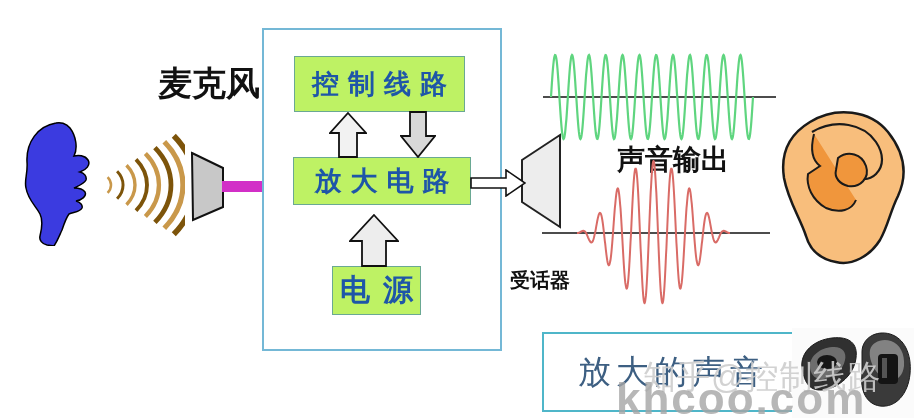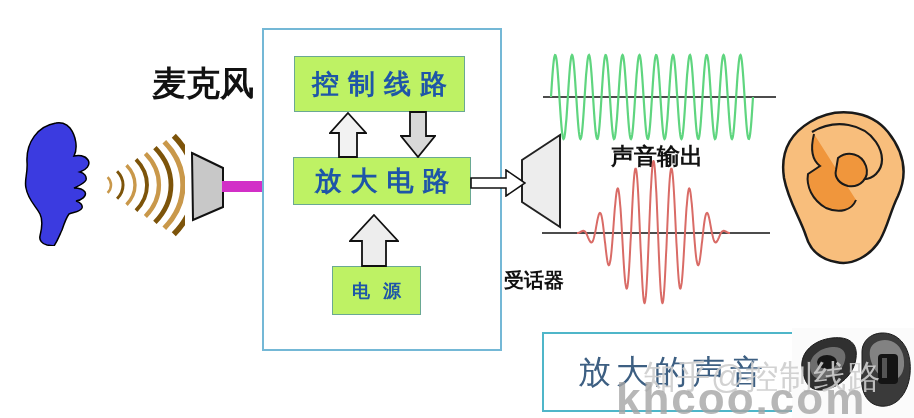--- a/index.html
+++ b/index.html
@@ -1,21 +1,21 @@
 <!DOCTYPE html>
 <html><head>
 <meta charset="utf-8">
 <style>
   html,body{margin:0;padding:0;background:#fff;}
   .stage{
     position:relative;width:914px;height:418px;background:#ffffff;overflow:hidden;
     font-family:"Liberation Sans","DejaVu Sans",sans-serif;
   }
   .abs{position:absolute;}
-  .black-label{color:#111;font-weight:bold;white-space:nowrap;}
+  .black-label{color:#111;font-weight:bold;white-space:nowrap;margin-left:6px;}
   .box{
     position:absolute;background:#bef264;border:1.5px solid #6aa893;
     display:flex;align-items:center;justify-content:center;
     color:#1e56a8;font-weight:bold;white-space:nowrap;
   }
   .outer-box{
     position:absolute;border:2px solid #74b8d6;background:transparent;
   }
   .amplified-box{
     position:absolute;border:2px solid #4fb6c9;background:#fff;
@@ -63,21 +63,21 @@
   </svg>
 
   <div class="connector" style="left:222px;top:181px;width:42px;height:11px;"></div>
 
   <div class="outer-box" style="left:262px;top:28px;width:236px;height:319px;"></div>
 
   <div class="box" style="left:294px;top:56px;width:169px;height:54px;font-size:27px;letter-spacing:9px;text-indent:9px;">控制线路</div>
 
   <div class="box" style="left:293px;top:157px;width:176px;height:46px;font-size:27px;letter-spacing:9px;text-indent:9px;">放大电路</div>
 
-  <div class="box" style="left:332px;top:266px;width:87px;height:47px;font-size:18px;letter-spacing:13px;text-indent:13px;">电源</div>
+  <div class="box" style="left:332px;top:266px;width:87px;height:47px;font-size:30px;letter-spacing:13px;text-indent:13px;">电源</div>
 
   <svg class="abs" style="left:329px;top:112px;" width="38" height="46" viewBox="0 0 38 46">
     <polygon points="19,1 37,21 28,21 28,45 10,45 10,21 1,21" fill="#f2f2f2" stroke="#111" stroke-width="1.8"></polygon>
   </svg>
 
   <svg class="abs" style="left:400px;top:111px;" width="36" height="47" viewBox="0 0 36 47">
     <polygon points="18,46 1,25 10,25 10,1 26,1 26,25 35,25" fill="#d8d8d8" stroke="#111" stroke-width="1.8"></polygon>
   </svg>
 
   <svg class="abs" style="left:349px;top:214px;" width="50" height="53" viewBox="0 0 50 53">
@@ -90,21 +90,21 @@
 
   <svg class="abs" style="left:519px;top:131px;z-index:4;" width="44" height="99" viewBox="0 0 44 99">
     <polygon points="3,29 41,4 41,96 3,71" fill="#ededed" stroke="#222" stroke-width="2"></polygon>
   </svg>
 
   <svg class="abs" style="left:543px;top:50px;" width="233" height="96" viewBox="0 0 233 96">
     <line x1="0" y1="47" x2="233" y2="47" stroke="#111" stroke-width="1.6"></line>
     <path id="wave-green" fill="none" stroke-width="2.2" d="M8.0,47.0L8.4,40.7L8.8,34.5L9.2,28.6L9.6,23.2L10.0,18.2L10.4,14.0L10.8,10.5L11.2,7.8L11.6,6.0L12.0,5.1L12.4,5.2L12.8,6.2L13.3,8.1L13.7,11.0L14.1,14.6L14.5,19.0L14.9,24.1L15.3,29.6L15.7,35.5L16.1,41.7L16.5,48.1L16.9,54.4L17.3,60.5L17.7,66.3L18.1,71.7L18.5,76.5L18.9,80.7L19.3,84.1L19.7,86.6L20.1,88.3L20.5,89.0L20.9,88.7L21.3,87.5L21.7,85.4L22.1,82.5L22.5,78.7L22.9,74.2L23.4,69.1L23.8,63.4L24.2,57.4L24.6,51.2L25.0,44.9L25.4,38.6L25.8,32.5L26.2,26.8L26.6,21.5L27.0,16.7L27.4,12.7L27.8,9.5L28.2,7.1L28.6,5.6L29.0,5.0L29.4,5.4L29.8,6.7L30.2,9.0L30.6,12.1L31.0,16.0L31.4,20.6L31.8,25.8L32.2,31.5L32.6,37.6L33.0,43.8L33.5,50.2L33.9,56.4L34.3,62.5L34.7,68.2L35.1,73.4L35.5,78.0L35.9,81.9L36.3,85.0L36.7,87.3L37.1,88.6L37.5,89.0L37.9,88.4L38.3,86.9L38.7,84.5L39.1,81.3L39.5,77.3L39.9,72.5L40.3,67.2L40.7,61.5L41.1,55.4L41.5,49.1L41.9,42.8L42.3,36.6L42.7,30.6L43.1,24.9L43.6,19.8L44.0,15.3L44.4,11.5L44.8,8.6L45.2,6.5L45.6,5.3L46.0,5.0L46.4,5.7L46.8,7.4L47.2,9.9L47.6,13.3L48.0,17.5L48.4,22.3L48.8,27.7L49.2,33.5L49.6,39.6L50.0,45.9L50.4,52.3L50.8,58.5L51.2,64.4L51.6,69.9L52.0,75.0L52.4,79.4L52.8,83.0L53.2,85.9L53.7,87.8L54.1,88.8L54.5,88.9L54.9,88.0L55.3,86.2L55.7,83.5L56.1,80.0L56.5,75.8L56.9,70.8L57.3,65.4L57.7,59.5L58.1,53.3L58.5,47.0L58.9,40.7L59.3,34.5L59.7,28.6L60.1,23.2L60.5,18.2L60.9,14.0L61.3,10.5L61.7,7.8L62.1,6.0L62.5,5.1L62.9,5.2L63.3,6.2L63.8,8.1L64.2,11.0L64.6,14.6L65.0,19.0L65.4,24.1L65.8,29.6L66.2,35.5L66.6,41.7L67.0,48.1L67.4,54.4L67.8,60.5L68.2,66.3L68.6,71.7L69.0,76.5L69.4,80.7L69.8,84.1L70.2,86.6L70.6,88.3L71.0,89.0L71.4,88.7L71.8,87.5L72.2,85.4L72.6,82.5L73.0,78.7L73.4,74.2L73.9,69.1L74.3,63.4L74.7,57.4L75.1,51.2L75.5,44.9L75.9,38.6L76.3,32.5L76.7,26.8L77.1,21.5L77.5,16.7L77.9,12.7L78.3,9.5L78.7,7.1L79.1,5.6L79.5,5.0L79.9,5.4L80.3,6.7L80.7,9.0L81.1,12.1L81.5,16.0L81.9,20.6L82.3,25.8L82.7,31.5L83.1,37.6L83.5,43.8L84.0,50.2L84.4,56.4L84.8,62.5L85.2,68.2L85.6,73.4L86.0,78.0L86.4,81.9L86.8,85.0L87.2,87.3L87.6,88.6L88.0,89.0L88.4,88.4L88.8,86.9L89.2,84.5L89.6,81.3L90.0,77.3L90.4,72.5L90.8,67.2L91.2,61.5L91.6,55.4L92.0,49.1L92.4,42.8L92.8,36.6L93.2,30.6L93.6,24.9L94.1,19.8L94.5,15.3L94.9,11.5L95.3,8.6L95.7,6.5L96.1,5.3L96.5,5.0L96.9,5.7L97.3,7.4L97.7,9.9L98.1,13.3L98.5,17.5L98.9,22.3L99.3,27.7L99.7,33.5L100.1,39.6L100.5,45.9L100.9,52.3L101.3,58.5L101.7,64.4L102.1,69.9L102.5,75.0L102.9,79.4L103.3,83.0L103.7,85.9L104.2,87.8L104.6,88.8L105.0,88.9L105.4,88.0L105.8,86.2L106.2,83.5L106.6,80.0L107.0,75.8L107.4,70.8L107.8,65.4L108.2,59.5L108.6,53.3L109.0,47.0L109.4,40.7L109.8,34.5L110.2,28.6L110.6,23.2L111.0,18.2L111.4,14.0L111.8,10.5L112.2,7.8L112.6,6.0L113.0,5.1L113.4,5.2L113.8,6.2L114.3,8.1L114.7,11.0L115.1,14.6L115.5,19.0L115.9,24.1L116.3,29.6L116.7,35.5L117.1,41.7L117.5,48.1L117.9,54.4L118.3,60.5L118.7,66.3L119.1,71.7L119.5,76.5L119.9,80.7L120.3,84.1L120.7,86.6L121.1,88.3L121.5,89.0L121.9,88.7L122.3,87.5L122.7,85.4L123.1,82.5L123.5,78.7L123.9,74.2L124.4,69.1L124.8,63.4L125.2,57.4L125.6,51.2L126.0,44.9L126.4,38.6L126.8,32.5L127.2,26.8L127.6,21.5L128.0,16.7L128.4,12.7L128.8,9.5L129.2,7.1L129.6,5.6L130.0,5.0L130.4,5.4L130.8,6.7L131.2,9.0L131.6,12.1L132.0,16.0L132.4,20.6L132.8,25.8L133.2,31.5L133.6,37.6L134.0,43.8L134.5,50.2L134.9,56.4L135.3,62.5L135.7,68.2L136.1,73.4L136.5,78.0L136.9,81.9L137.3,85.0L137.7,87.3L138.1,88.6L138.5,89.0L138.9,88.4L139.3,86.9L139.7,84.5L140.1,81.3L140.5,77.3L140.9,72.5L141.3,67.2L141.7,61.5L142.1,55.4L142.5,49.1L142.9,42.8L143.3,36.6L143.7,30.6L144.1,24.9L144.6,19.8L145.0,15.3L145.4,11.5L145.8,8.6L146.2,6.5L146.6,5.3L147.0,5.0L147.4,5.7L147.8,7.4L148.2,9.9L148.6,13.3L149.0,17.5L149.4,22.3L149.8,27.7L150.2,33.5L150.6,39.6L151.0,45.9L151.4,52.3L151.8,58.5L152.2,64.4L152.6,69.9L153.0,75.0L153.4,79.4L153.8,83.0L154.2,85.9L154.7,87.8L155.1,88.8L155.5,88.9L155.9,88.0L156.3,86.2L156.7,83.5L157.1,80.0L157.5,75.8L157.9,70.8L158.3,65.4L158.7,59.5L159.1,53.3L159.5,47.0L159.9,40.7L160.3,34.5L160.7,28.6L161.1,23.2L161.5,18.2L161.9,14.0L162.3,10.5L162.7,7.8L163.1,6.0L163.5,5.1L163.9,5.2L164.3,6.2L164.8,8.1L165.2,11.0L165.6,14.6L166.0,19.0L166.4,24.1L166.8,29.6L167.2,35.5L167.6,41.7L168.0,48.1L168.4,54.4L168.8,60.5L169.2,66.3L169.6,71.7L170.0,76.5L170.4,80.7L170.8,84.1L171.2,86.6L171.6,88.3L172.0,89.0L172.4,88.7L172.8,87.5L173.2,85.4L173.6,82.5L174.0,78.7L174.4,74.2L174.9,69.1L175.3,63.4L175.7,57.4L176.1,51.2L176.5,44.9L176.9,38.6L177.3,32.5L177.7,26.8L178.1,21.5L178.5,16.7L178.9,12.7L179.3,9.5L179.7,7.1L180.1,5.6L180.5,5.0L180.9,5.4L181.3,6.7L181.7,9.0L182.1,12.1L182.5,16.0L182.9,20.6L183.3,25.8L183.7,31.5L184.1,37.6L184.5,43.8L185.0,50.2L185.4,56.4L185.8,62.5L186.2,68.2L186.6,73.4L187.0,78.0L187.4,81.9L187.8,85.0L188.2,87.3L188.6,88.6L189.0,89.0L189.4,88.4L189.8,86.9L190.2,84.5L190.6,81.3L191.0,77.3L191.4,72.5L191.8,67.2L192.2,61.5L192.6,55.4L193.0,49.1L193.4,42.8L193.8,36.6L194.2,30.6L194.6,24.9L195.1,19.8L195.5,15.3L195.9,11.5L196.3,8.6L196.7,6.5L197.1,5.3L197.5,5.0L197.9,5.7L198.3,7.4L198.7,9.9L199.1,13.3L199.5,17.5L199.9,22.3L200.3,27.7L200.7,33.5L201.1,39.6L201.5,45.9L201.9,52.3L202.3,58.5L202.7,64.4L203.1,69.9L203.5,75.0L203.9,79.4L204.3,83.0L204.7,85.9L205.2,87.8L205.6,88.8L206.0,88.9L206.4,88.0L206.8,86.2L207.2,83.5L207.6,80.0L208.0,75.8L208.4,70.8L208.8,65.4L209.2,59.5L209.6,53.3L210.0,47.0" stroke="#5fd57f"></path>
   </svg>
 
-  <div class="abs black-label" style="left:611px;top:141px;font-size:23px;">声音输出</div>
+  <div class="abs black-label" style="left:611px;top:141px;font-size:28px;">声音输出</div>
 
   <svg class="abs" style="left:542px;top:160px;" width="230" height="152" viewBox="0 0 230 152">
     <line x1="0" y1="73" x2="228" y2="73" stroke="#111" stroke-width="1.6"></line>
     <path id="wave-red" fill="none" stroke-width="2" d="M35.0,73.0L35.3,73.0L35.6,73.0L35.9,73.0L36.2,72.9L36.5,72.9L36.8,72.8L37.1,72.7L37.4,72.5L37.8,72.4L38.1,72.2L38.4,72.1L38.7,71.9L39.0,71.7L39.3,71.5L39.6,71.4L39.9,71.2L40.2,71.1L40.5,70.9L40.8,70.9L41.1,70.8L41.4,70.8L41.7,70.9L42.0,70.9L42.3,71.1L42.6,71.3L43.0,71.6L43.3,71.9L43.6,72.3L43.9,72.8L44.2,73.3L44.5,73.9L44.8,74.5L45.1,75.1L45.4,75.8L45.7,76.5L46.0,77.3L46.3,78.0L46.6,78.7L46.9,79.4L47.2,80.0L47.5,80.6L47.9,81.2L48.2,81.6L48.5,82.0L48.8,82.3L49.1,82.5L49.4,82.5L49.7,82.4L50.0,82.2L50.3,81.9L50.6,81.4L50.9,80.8L51.2,80.0L51.5,79.1L51.8,78.1L52.1,76.9L52.4,75.6L52.7,74.2L53.1,72.7L53.4,71.2L53.7,69.6L54.0,67.9L54.3,66.2L54.6,64.6L54.9,62.9L55.2,61.3L55.5,59.8L55.8,58.4L56.1,57.1L56.4,55.9L56.7,54.9L57.0,54.1L57.3,53.5L57.6,53.1L58.0,52.9L58.3,53.0L58.6,53.3L58.9,53.8L59.2,54.7L59.5,55.8L59.8,57.1L60.1,58.7L60.4,60.5L60.7,62.5L61.0,64.7L61.3,67.1L61.6,69.7L61.9,72.4L62.2,75.1L62.5,78.0L62.8,80.8L63.2,83.7L63.5,86.5L63.8,89.3L64.1,91.9L64.4,94.4L64.7,96.7L65.0,98.8L65.3,100.7L65.6,102.3L65.9,103.5L66.2,104.5L66.5,105.0L66.8,105.3L67.1,105.1L67.4,104.6L67.7,103.6L68.0,102.3L68.4,100.6L68.7,98.5L69.0,96.1L69.3,93.4L69.6,90.3L69.9,86.9L70.2,83.4L70.5,79.6L70.8,75.6L71.1,71.6L71.4,67.4L71.7,63.2L72.0,59.1L72.3,55.0L72.6,51.1L72.9,47.3L73.3,43.8L73.6,40.5L73.9,37.5L74.2,34.9L74.5,32.7L74.8,30.9L75.1,29.6L75.4,28.8L75.7,28.5L76.0,28.6L76.3,29.4L76.6,30.6L76.9,32.3L77.2,34.6L77.5,37.3L77.8,40.5L78.1,44.2L78.5,48.2L78.8,52.6L79.1,57.3L79.4,62.2L79.7,67.4L80.0,72.7L80.3,78.1L80.6,83.5L80.9,88.9L81.2,94.1L81.5,99.2L81.8,104.1L82.1,108.6L82.4,112.9L82.7,116.7L83.0,120.0L83.3,122.9L83.7,125.2L84.0,126.9L84.3,128.1L84.6,128.6L84.9,128.5L85.2,127.7L85.5,126.3L85.8,124.2L86.1,121.6L86.4,118.3L86.7,114.5L87.0,110.2L87.3,105.3L87.6,100.1L87.9,94.5L88.2,88.5L88.5,82.4L88.9,76.0L89.2,69.6L89.5,63.1L89.8,56.7L90.1,50.4L90.4,44.3L90.7,38.5L91.0,33.0L91.3,28.0L91.6,23.4L91.9,19.4L92.2,15.9L92.5,13.1L92.8,10.9L93.1,9.4L93.4,8.7L93.8,8.7L94.1,9.4L94.4,10.9L94.7,13.1L95.0,16.0L95.3,19.5L95.6,23.8L95.9,28.6L96.2,33.9L96.5,39.8L96.8,46.1L97.1,52.7L97.4,59.6L97.7,66.6L98.0,73.9L98.3,81.1L98.6,88.3L99.0,95.3L99.3,102.1L99.6,108.7L99.9,114.8L100.2,120.5L100.5,125.7L100.8,130.3L101.1,134.2L101.4,137.5L101.7,140.0L102.0,141.8L102.3,142.8L102.6,143.0L102.9,142.4L103.2,141.0L103.5,138.8L103.9,135.9L104.2,132.2L104.5,127.8L104.8,122.8L105.1,117.2L105.4,111.1L105.7,104.5L106.0,97.6L106.3,90.3L106.6,82.8L106.9,75.2L107.2,67.6L107.5,60.0L107.8,52.6L108.1,45.3L108.4,38.4L108.7,31.9L109.1,25.8L109.4,20.3L109.7,15.4L110.0,11.1L110.3,7.5L110.6,4.7L110.9,2.6L111.2,1.4L111.5,1.0L111.8,1.4L112.1,2.6L112.4,4.7L112.7,7.5L113.0,11.1L113.3,15.4L113.6,20.3L113.9,25.8L114.3,31.9L114.6,38.4L114.9,45.3L115.2,52.6L115.5,60.0L115.8,67.6L116.1,75.2L116.4,82.8L116.7,90.3L117.0,97.6L117.3,104.5L117.6,111.1L117.9,117.2L118.2,122.8L118.5,127.8L118.8,132.2L119.2,135.9L119.5,138.8L119.8,141.0L120.1,142.4L120.4,143.0L120.7,142.8L121.0,141.8L121.3,140.0L121.6,137.5L121.9,134.2L122.2,130.3L122.5,125.7L122.8,120.5L123.1,114.8L123.4,108.7L123.7,102.1L124.0,95.3L124.4,88.3L124.7,81.1L125.0,73.9L125.3,66.6L125.6,59.6L125.9,52.7L126.2,46.1L126.5,39.8L126.8,33.9L127.1,28.6L127.4,23.8L127.7,19.5L128.0,16.0L128.3,13.1L128.6,10.9L128.9,9.4L129.2,8.7L129.6,8.7L129.9,9.4L130.2,10.9L130.5,13.1L130.8,15.9L131.1,19.4L131.4,23.4L131.7,28.0L132.0,33.0L132.3,38.5L132.6,44.3L132.9,50.4L133.2,56.7L133.5,63.1L133.8,69.6L134.1,76.0L134.4,82.4L134.8,88.5L135.1,94.5L135.4,100.1L135.7,105.3L136.0,110.2L136.3,114.5L136.6,118.3L136.9,121.6L137.2,124.2L137.5,126.3L137.8,127.7L138.1,128.5L138.4,128.6L138.7,128.1L139.0,126.9L139.3,125.2L139.7,122.9L140.0,120.0L140.3,116.7L140.6,112.9L140.9,108.6L141.2,104.1L141.5,99.2L141.8,94.1L142.1,88.9L142.4,83.5L142.7,78.1L143.0,72.7L143.3,67.4L143.6,62.2L143.9,57.3L144.2,52.6L144.5,48.2L144.9,44.2L145.2,40.5L145.5,37.3L145.8,34.6L146.1,32.3L146.4,30.6L146.7,29.4L147.0,28.6L147.3,28.5L147.6,28.8L147.9,29.6L148.2,30.9L148.5,32.7L148.8,34.9L149.1,37.5L149.4,40.5L149.8,43.8L150.1,47.3L150.4,51.1L150.7,55.0L151.0,59.1L151.3,63.2L151.6,67.4L151.9,71.6L152.2,75.6L152.5,79.6L152.8,83.4L153.1,86.9L153.4,90.3L153.7,93.4L154.0,96.1L154.3,98.5L154.6,100.6L155.0,102.3L155.3,103.6L155.6,104.6L155.9,105.1L156.2,105.3L156.5,105.0L156.8,104.5L157.1,103.5L157.4,102.3L157.7,100.7L158.0,98.8L158.3,96.7L158.6,94.4L158.9,91.9L159.2,89.3L159.5,86.5L159.8,83.7L160.2,80.8L160.5,78.0L160.8,75.1L161.1,72.4L161.4,69.7L161.7,67.1L162.0,64.7L162.3,62.5L162.6,60.5L162.9,58.7L163.2,57.1L163.5,55.8L163.8,54.7L164.1,53.8L164.4,53.3L164.7,53.0L165.0,52.9L165.4,53.1L165.7,53.5L166.0,54.1L166.3,54.9L166.6,55.9L166.9,57.1L167.2,58.4L167.5,59.8L167.8,61.3L168.1,62.9L168.4,64.6L168.7,66.2L169.0,67.9L169.3,69.6L169.6,71.2L169.9,72.7L170.3,74.2L170.6,75.6L170.9,76.9L171.2,78.1L171.5,79.1L171.8,80.0L172.1,80.8L172.4,81.4L172.7,81.9L173.0,82.2L173.3,82.4L173.6,82.5L173.9,82.5L174.2,82.3L174.5,82.0L174.8,81.6L175.1,81.2L175.5,80.6L175.8,80.0L176.1,79.4L176.4,78.7L176.7,78.0L177.0,77.3L177.3,76.5L177.6,75.8L177.9,75.1L178.2,74.5L178.5,73.9L178.8,73.3L179.1,72.8L179.4,72.3L179.7,71.9L180.0,71.6L180.3,71.3L180.7,71.1L181.0,70.9L181.3,70.9L181.6,70.8L181.9,70.8L182.2,70.9L182.5,70.9L182.8,71.1L183.1,71.2L183.4,71.4L183.7,71.5L184.0,71.7L184.3,71.9L184.6,72.1L184.9,72.2L185.2,72.4L185.6,72.5L185.9,72.7L186.2,72.8L186.5,72.9L186.8,72.9L187.1,73.0L187.4,73.0L187.7,73.0L188.0,73.0" stroke="#d96b66"></path>
   </svg>
 
   <div class="abs black-label" style="left:504px;top:267px;font-size:20px;">受话器</div>
 
   <svg class="abs" style="left:748px;top:102px;z-index:6;" width="166" height="170" viewBox="0 0 166 170">
     <path d="M62,20 C88,4 122,8 140,30 C156,50 160,72 150,94

